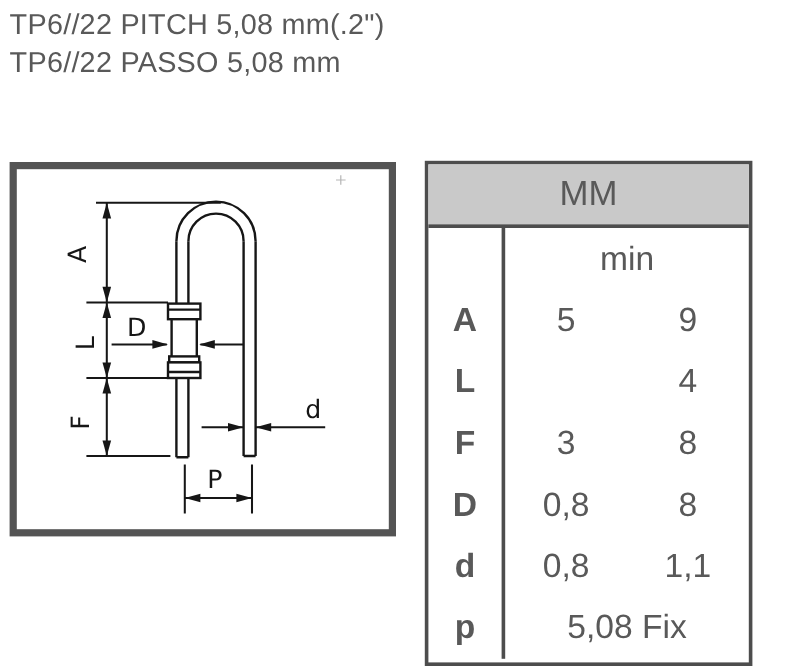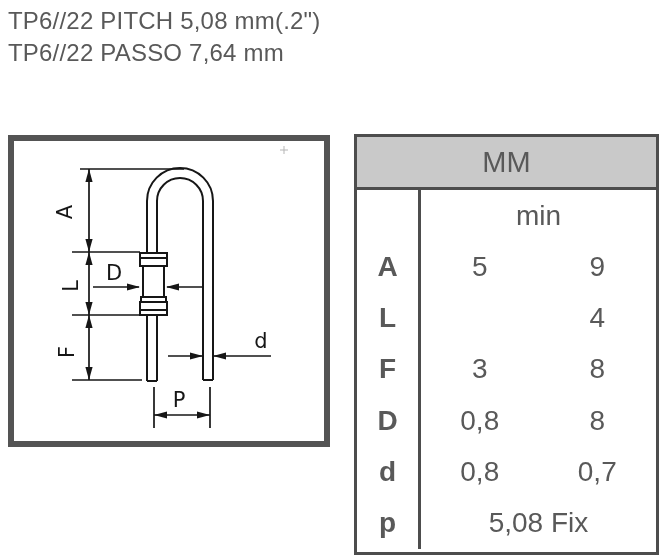--- a/index.html
+++ b/index.html
@@ -13,21 +13,21 @@
   .title-block div{white-space:nowrap;}
   
   .diagram-panel{
     position:absolute;left:8px;top:135px;width:322px;height:312px;
     border:6px solid #545454;box-sizing:border-box;background:#ffffff;
   }
   .diagram-panel svg{display:block;}
   .drawing-label{font-family:"DejaVu Sans",sans-serif;font-size:21px;fill:#161616;}
   
   .spec-table{
-    position:absolute;left:354px;top:134px;width:305px;height:421px;
+    position:absolute;left:354px;top:134px;width:273px;height:421px;
     border:3px solid #4d4d4d;box-sizing:border-box;background:#ffffff;
     color:#595959;font-size:28px;
   }
   .spec-table-header{
     height:53px;background:#c9c9c9;border-bottom:3px solid #4d4d4d;
     display:flex;align-items:center;justify-content:center;
     font-size:29px;color:#595959;box-sizing:border-box;
   }
   .spec-table-body{display:flex;height:359px;}
   .label-col{
@@ -41,21 +41,21 @@
   .span-cell{flex:1;display:flex;align-items:center;justify-content:center;}
   .colhead{color:#595959;}
 </style>
 </head>
 <body>
 
 <div class="page">
 
   <div class="title-block">
     <div>TP6//22 PITCH 5,08 mm(.2")</div>
-    <div>TP6//22 PASSO 7,64 mm</div>
+    <div>TP6//22 PASSO 5,08 mm</div>
   </div>
 
   <div class="diagram-panel">
     <svg width="310" height="300" viewBox="0 0 310 300">
 
       <g stroke="#b5b5b5" stroke-width="1">
         <line x1="266" y1="9" x2="274" y2="9"></line>
         <line x1="270" y1="5" x2="270" y2="13"></line>
       </g>
 
@@ -162,21 +162,21 @@
         <div class="value-row">
           <div class="value-cell">3</div>
           <div class="value-cell">8</div>
         </div>
         <div class="value-row">
           <div class="value-cell">0,8</div>
           <div class="value-cell">8</div>
         </div>
         <div class="value-row">
           <div class="value-cell">0,8</div>
-          <div class="value-cell">0,7</div>
+          <div class="value-cell">1,1</div>
         </div>
         <div class="value-row">
           <div class="span-cell">5,08 Fix</div>
         </div>
       </div>
     </div>
   </div>
 
 </div>
 

